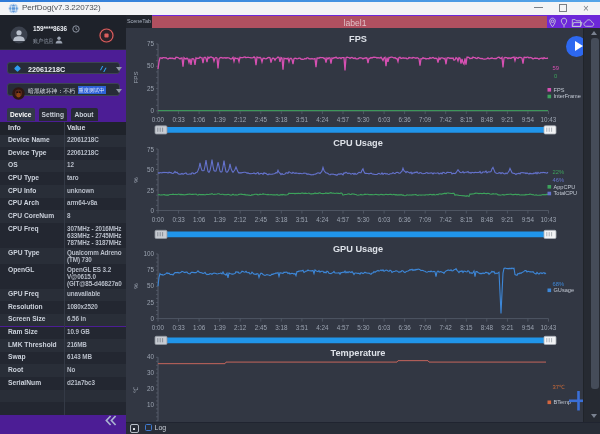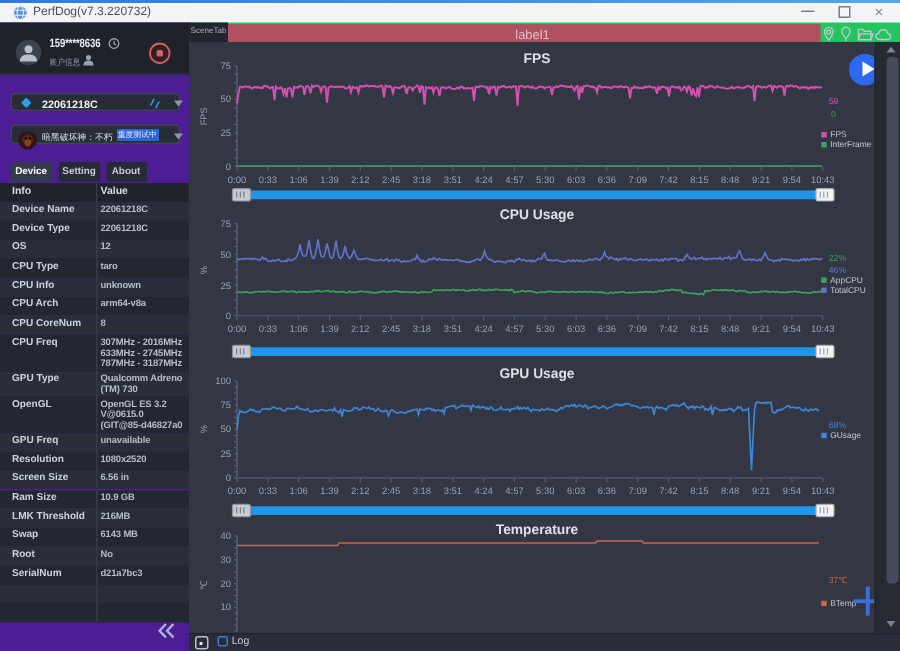--- a/index.html
+++ b/index.html
@@ -163,21 +163,21 @@
   <svg width="12" height="11" viewBox="0 0 12 11" style="position:absolute;left:105px;top:400px">
       <g stroke="#a9b3d0" stroke-width="1.7" fill="none">
         <path d="M5.6 1 L1.4 5.5 L5.6 10"></path>
         <path d="M10.6 1 L6.4 5.5 L10.6 10"></path>
       </g>
     </svg>
 </div>
 
 <div class="abs" style="left:126px;top:15px;width:1px;height:419px;background:#1b1e25"></div>
 
-<div class="abs" style="left:126px;top:15px;width:474px;height:13px;background:#22c55e">
+<div class="abs" style="left:126px;top:15px;width:474px;height:13px;background:#6d28d9">
   <div class="abs" style="left:0;top:0;width:26px;height:13px;background:#21252d;color:#aab2c0;font-size:5.4px;text-align:center;line-height:13px">SceneTab</div>
   <div class="abs" style="left:26px;top:0.5px;width:395px;height:12.5px;background:#b05060;color:#dfc2c8;font-size:8.6px;text-align:center;line-height:15px;text-indent:11px">label1</div>
 </div>
 <svg width="46" height="12" viewBox="0 0 46 12" style="position:absolute;left:549px;top:17px">
 <g stroke="#c2c8d4" stroke-width="0.9" fill="none">
 <path d="M3.5 1.2 C1.7 1.2 0.7 2.6 0.7 4.2 C0.7 6.2 3.5 9.8 3.5 9.8 C3.5 9.8 6.3 6.2 6.3 4.2 C6.3 2.6 5.3 1.2 3.5 1.2 Z"></path>
 <circle cx="3.5" cy="4.3" r="1.3"></circle>
 <path d="M15 1.2 C13.3 1.2 12.3 2.5 12.3 4 C12.3 5.9 15 8.4 15 8.4 C15 8.4 17.7 5.9 17.7 4 C17.7 2.5 16.7 1.2 15 1.2 Z"></path>
 <line x1="15" y1="8.4" x2="15" y2="10.4"></line>
 <path d="M23.3 2.6 L23.3 9.4 L31.6 9.4 L31.6 3.8 L27.2 3.8 L26.2 2.6 Z"></path>

